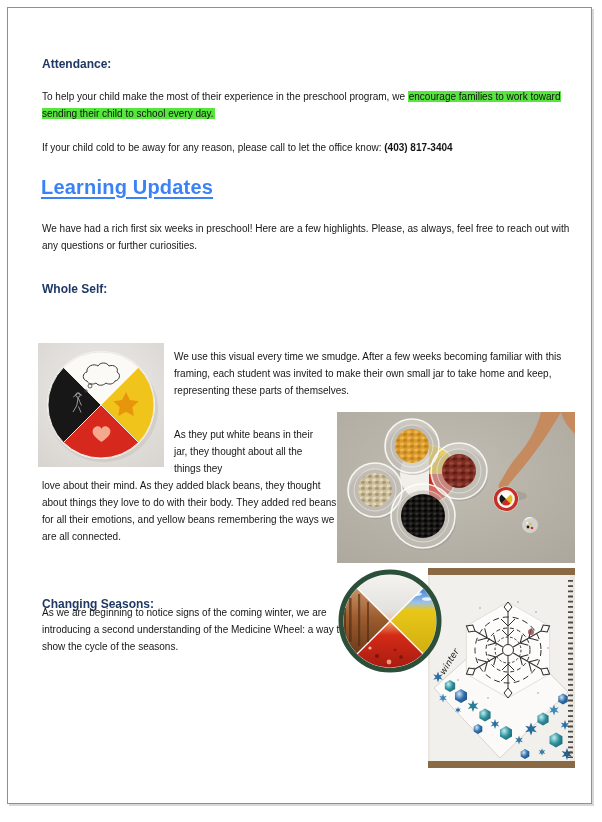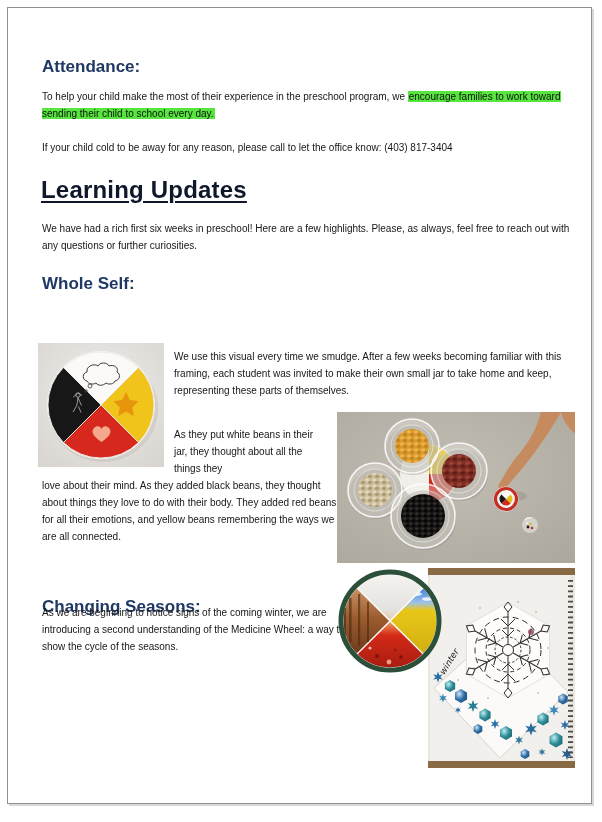--- a/index.html
+++ b/index.html
@@ -2,46 +2,46 @@
 <html><head>
 <meta charset="utf-8">
 <style>
   html,body{margin:0;padding:0;background:#ffffff;}
   .canvas{position:relative;width:602px;height:822px;background:#fff;overflow:hidden;
           font-family:"Liberation Sans",sans-serif;color:#1a1a1a;}
   .pborder{position:absolute;left:7px;top:7px;width:583px;height:795px;
            border:1px solid #8f8f8f;box-shadow:2px 2px 0 #d8d8d8;}
   .abs{position:absolute;}
   p{margin:0;}
-  .h{color:#1F3864;font-weight:bold;font-size:17px;}
+  .h{color:#1F3864;font-weight:bold;font-size:12px;}
   .body{font-size:10px;line-height:17px;color:#161616;}
-  .lu{color:#0f172a;font-weight:bold;font-size:24px;text-decoration:underline;
+  .lu{color:#3b82f6;font-weight:bold;font-size:20px;text-decoration:underline;
       text-decoration-thickness:2px;text-underline-offset:3px;letter-spacing:.2px;}
   .hl{background:#57E63E;color:#111;padding:0 1px;}
-  b{font-weight:normal;}
+  b{font-weight:bold;}
   svg{display:block;}
 </style>
 </head>
 <body>
 
 <div class="canvas">
 
   <div class="pborder"></div>
 
   <div class="h abs" style="left:42px;top:57px">Attendance:</div>
 
   <p class="body abs" style="left:42px;top:88px;width:530px"><span>To help your child make the most of their experience in the preschool program, we </span><span class="hl">encourage families to work toward sending their child to school every day.</span></p>
 
   <p class="body abs" style="left:42px;top:139px;width:540px"><span>If your child cold to be away for any reason, please call to let the office know: </span><b>(403) 817-3404</b></p>
 
   <div class="lu abs" style="left:41px;top:176px">Learning Updates</div>
 
   <p class="body abs" style="left:42px;top:220px;width:532px">We have had a rich first six weeks in preschool! Here are a few highlights. Please, as always, feel free to reach out with any questions or further curiosities.</p>
 
-  <div class="h abs" style="left:42px;top:274px">Whole Self:</div>
+  <div class="h abs" style="left:42px;top:282px">Whole Self:</div>
 
 
   <div class="abs" style="left:38px;top:343px">
     <svg width="126" height="124" viewBox="0 0 126 124">
       <defs>
         <radialGradient id="wg" cx="50%" cy="40%" r="75%">
           <stop offset="0%" stop-color="#eeece9"></stop>
             <stop offset="100%" stop-color="#d8d5d1"></stop>
         </radialGradient>
       </defs>

